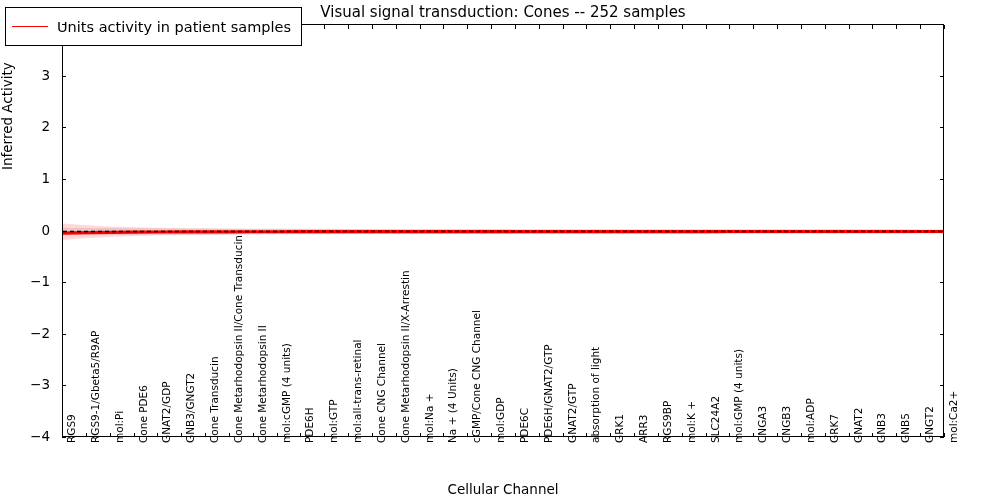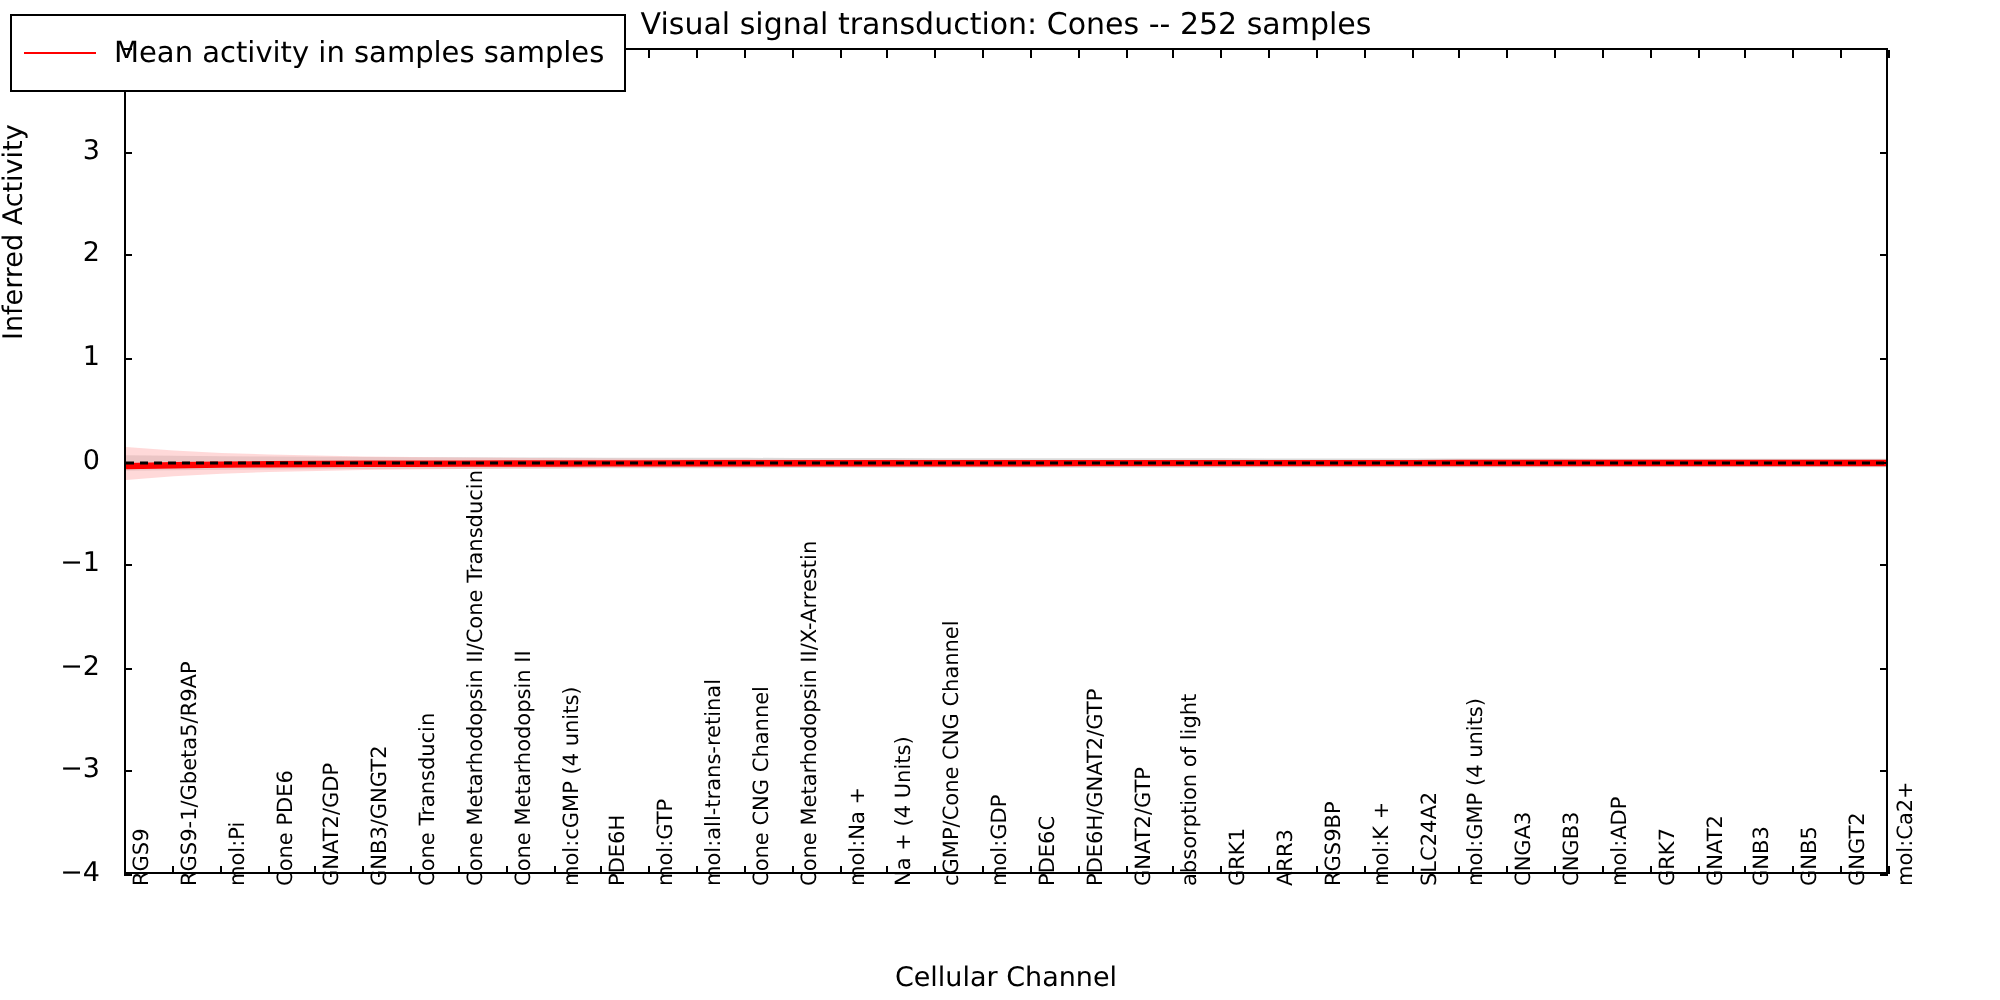--- a/index.html
+++ b/index.html
@@ -211,21 +211,21 @@
       <div class="xt-label" style="left: 924.162px;">GNGT2</div>
       <div class="xt-mark" style="left: 944px;"></div>
       <div class="xt-mark top" style="left: 944px;"></div>
       <div class="xt-label" style="left: 948px;">mol:Ca2+</div>
     </div>
   <div id="x-axis-label">Cellular Channel</div>
 
   <div id="legend">
     <div class="legend-row">
       <span class="legend-swatch red"></span>
-      <span class="legend-text">Mean activity in samples samples</span>
+      <span class="legend-text">Units activity in patient samples</span>
     </div>
   </div>
 
 <div class="ytick-mark" style="top: 437px;"></div>
     <div class="ytick-mark right" style="top: 437px;"></div>
     <div class="ytick-mark" style="top: 385.375px;"></div>
     <div class="ytick-mark right" style="top: 385.375px;"></div>
     <div class="ytick-mark" style="top: 333.75px;"></div>
     <div class="ytick-mark right" style="top: 333.75px;"></div>
     <div class="ytick-mark" style="top: 282.125px;"></div>

